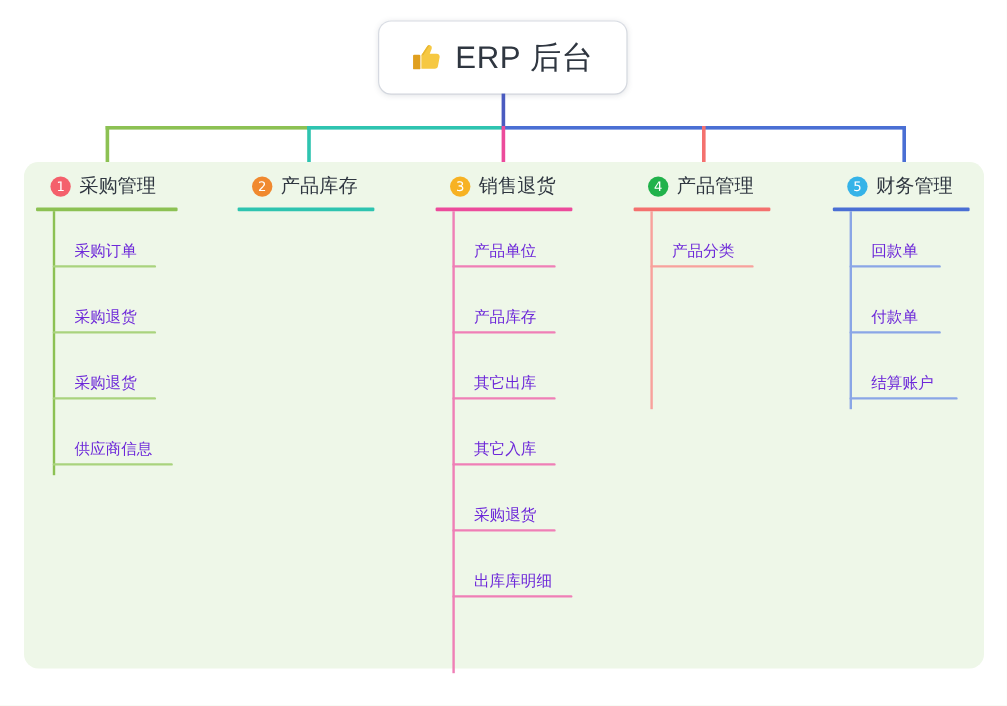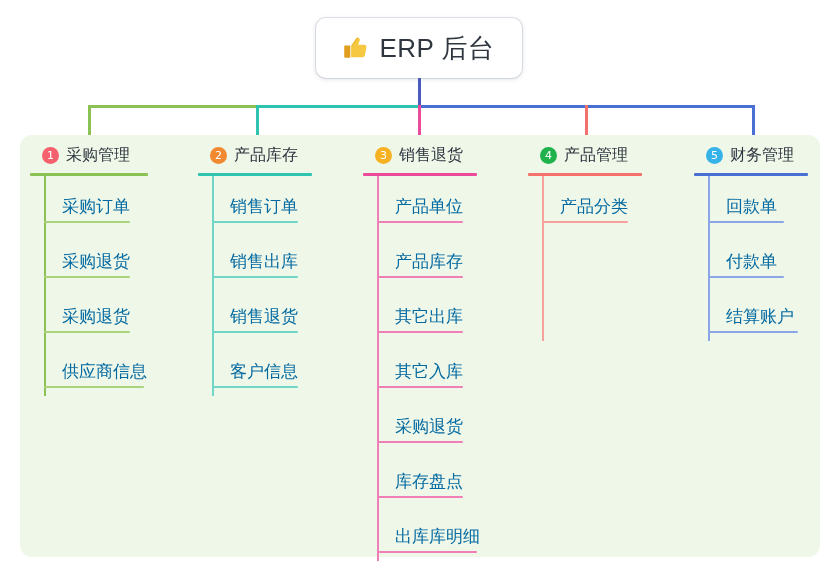--- a/index.html
+++ b/index.html
@@ -42,21 +42,21 @@
     flex:0 0 auto;font-family:"DejaVu Sans",sans-serif;
   }
   .col-title{font-size:16px;color:#2f3640;white-space:nowrap;}
   .head-rule{height:3px;margin-top:5px;border-radius:1px;}
 
   .items{position:relative;margin-top:0;}
   .spine{position:absolute;left:14px;top:0;width:2px;}
   .item{position:relative;height:55px;}
   .item-label{
     position:absolute;left:32px;bottom:13px;
-    font-size:17px;color:#0369a1;white-space:nowrap;
+    font-size:13px;color:#6d28d9;white-space:nowrap;
   }
   .item-rule{position:absolute;left:14px;bottom:8px;height:2px;border-radius:1px;}
 </style>
 </head>
 <body>
 
 <div id="stage">
 
   <div class="root-node">
     <svg class="thumb-icon" viewBox="0 0 32 32">
@@ -107,39 +107,20 @@
       </div>
     </div>
   </div>
 
   <div class="col" style="left:198px;">
     <div class="col-head">
       <span class="badge" style="background:#f0892f;">2</span>
       <span class="col-title">产品库存</span>
     </div>
     <div class="head-rule" style="width:114px;background:#2ec4b0;"></div>
-    <div class="items">
-      <div class="spine" style="height:220px;background:#6fd6c8;"></div>
-      <div class="item">
-        <span class="item-label">销售订单</span>
-        <div class="item-rule" style="width:86px;background:#6fd6c8;"></div>
-      </div>
-      <div class="item">
-        <span class="item-label">销售出库</span>
-        <div class="item-rule" style="width:86px;background:#6fd6c8;"></div>
-      </div>
-      <div class="item">
-        <span class="item-label">销售退货</span>
-        <div class="item-rule" style="width:86px;background:#6fd6c8;"></div>
-      </div>
-      <div class="item">
-        <span class="item-label">客户信息</span>
-        <div class="item-rule" style="width:86px;background:#6fd6c8;"></div>
-      </div>
-    </div>
   </div>
 
   <div class="col" style="left:363px;">
     <div class="col-head">
       <span class="badge" style="background:#f7b223;">3</span>
       <span class="col-title">销售退货</span>
     </div>
     <div class="head-rule" style="width:114px;background:#ec4b9b;"></div>
     <div class="items">
       <div class="spine" style="height:385px;background:#ef7fb6;"></div>
@@ -154,24 +135,20 @@
       <div class="item">
         <span class="item-label">其它出库</span>
         <div class="item-rule" style="width:86px;background:#ef7fb6;"></div>
       </div>
       <div class="item">
         <span class="item-label">其它入库</span>
         <div class="item-rule" style="width:86px;background:#ef7fb6;"></div>
       </div>
       <div class="item">
         <span class="item-label">采购退货</span>
-        <div class="item-rule" style="width:86px;background:#ef7fb6;"></div>
-      </div>
-      <div class="item">
-        <span class="item-label">库存盘点</span>
         <div class="item-rule" style="width:86px;background:#ef7fb6;"></div>
       </div>
       <div class="item">
         <span class="item-label">出库库明细</span>
         <div class="item-rule" style="width:100px;background:#ef7fb6;"></div>
       </div>
     </div>
   </div>
 
   <div class="col" style="left:528px;">

